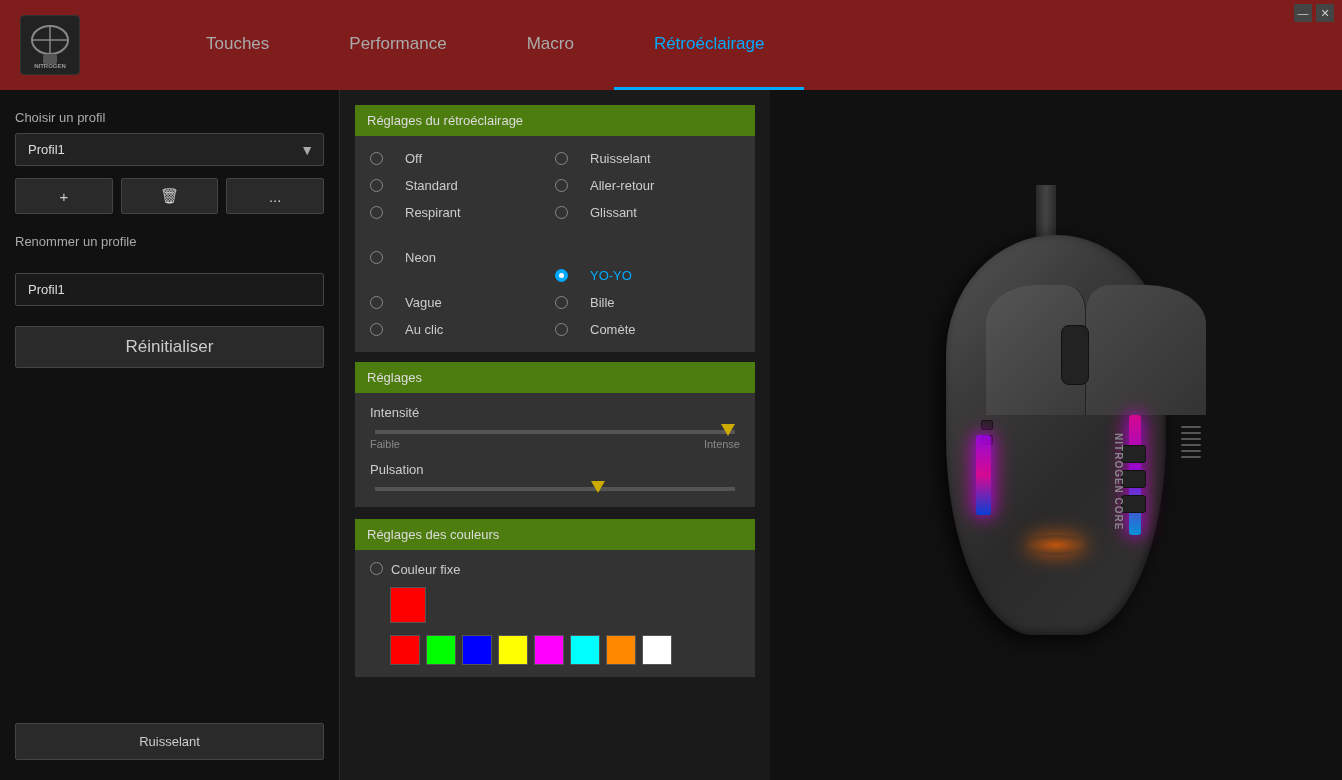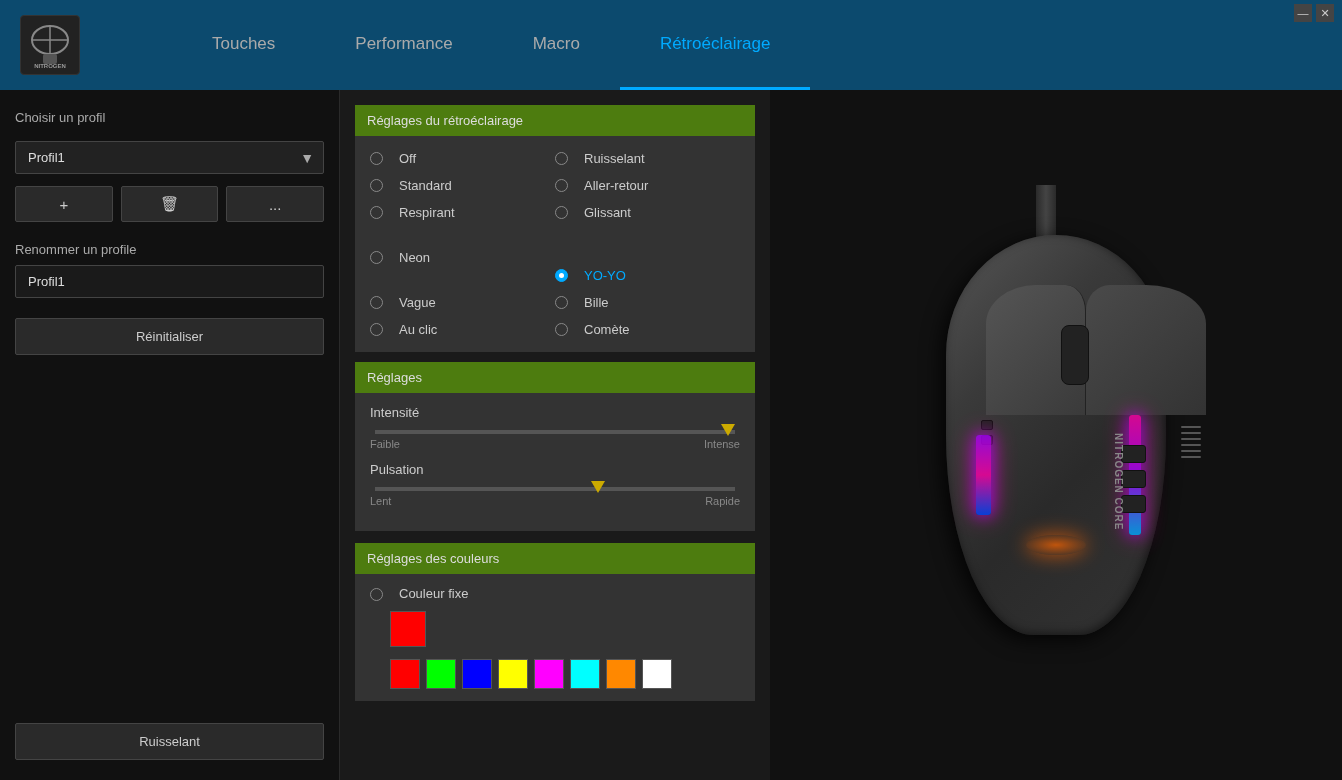--- a/index.html
+++ b/index.html
@@ -29,26 +29,26 @@
       background: #444;
       border: none;
       color: #ccc;
       font-size: 11px;
       cursor: pointer;
       display: flex; align-items: center; justify-content: center;
     }
 
     
     .header {
-      background: #0c4a6e;
+      background: #7f1d1d;
       height: 90px;
       display: flex;
       align-items: center;
       padding: 0 20px;
-      gap: 12px;
+      gap: 6px;
     }
     .logo-area {
       width: 110px;
       display: flex;
       align-items: center;
       margin-right: 30px;
     }
     .logo-icon {
       width: 60px; height: 60px;
       background: #222;
@@ -88,21 +88,21 @@
     .sidebar {
       width: 340px;
       background: #111;
       padding: 20px 15px;
       flex-shrink: 0;
       border-right: 1px solid #2a2a2a;
     }
     .sidebar-label {
       color: #aaa;
       font-size: 13px;
-      margin-bottom: 16px;
+      margin-bottom: 8px;
     }
     .profile-select-wrap {
       position: relative;
       margin-bottom: 12px;
     }
     .profile-select {
       width: 100%;
       background: #222;
       border: 1px solid #444;
       color: #ddd;
@@ -133,39 +133,39 @@
       color: #ccc;
       padding: 8px;
       font-size: 15px;
       cursor: pointer;
       border-radius: 2px;
       display: flex; align-items: center; justify-content: center;
     }
     .rename-label {
       color: #aaa;
       font-size: 13px;
-      margin-bottom: 8px;
+      margin-bottom: 24px;
     }
     .rename-input {
       width: 100%;
       background: #1a1a1a;
       border: 1px solid #444;
       color: #ddd;
       padding: 8px 12px;
       font-size: 13px;
       margin-bottom: 20px;
       border-radius: 2px;
     }
     .reset-btn {
       width: 100%;
       background: #2a2a2a;
       border: 1px solid #444;
       color: #ccc;
       padding: 10px;
-      font-size: 13px;
+      font-size: 17px;
       cursor: pointer;
       border-radius: 2px;
       margin-bottom: 20px;
     }
     .apply-btn {
       width: 100%;
       background: #2a2a2a;
       border: 1px solid #444;
       color: #ccc;
       padding: 10px;
@@ -202,21 +202,21 @@
 
     
     .radio-grid {
       display: grid;
       grid-template-columns: 1fr 1fr;
       gap: 6px 0;
     }
     .radio-option {
       display: flex;
       align-items: center;
-      gap: 16px;
+      gap: 22px;
       cursor: pointer;
       padding: 3px 0;
       font-size: 13px;
       color: #ccc;
     }
     .radio-option.active { color: #00aaff; margin-top: 36px; }
     .radio-circle {
       width: 13px; height: 13px;
       border-radius: 50%;
       border: 1px solid #888;
@@ -265,22 +265,22 @@
       display: flex;
       justify-content: space-between;
       color: #888;
       font-size: 11px;
       margin-bottom: 12px;
     }
 
     
     .color-option-row {
       display: flex;
-      align-items: flex-end;
-      gap: 16px;
+      align-items: flex-start;
+      gap: 8px;
       margin-bottom: 10px;
     }
     .color-swatch-large {
       width: 36px; height: 36px;
       border: 1px solid #555;
       cursor: pointer;
       margin-left: 20px;
     }
     .color-swatches-row {
       display: flex;
@@ -546,24 +546,20 @@
       </div>
       <div class="slider-range-labels">
         <span>Faible</span>
         <span>Intense</span>
       </div>
 
       <div class="slider-label">Pulsation</div>
       <div class="slider-track">
         <div class="slider-thumb" style="left: 62%;"></div>
       </div>
-      <div class="slider-range-labels">
-        <span>Lent</span>
-        <span>Rapide</span>
-      </div>
     </div>
 
     <div class="section-header">Réglages des couleurs</div>
     <div class="section-body">
       <div class="color-option-row">
         <div class="radio-circle"></div>
         <span>Couleur fixe</span>
       </div>
       <div class="color-swatch-large" style="background: #ff0000; margin-left: 20px; margin-bottom: 12px;"></div>
 

